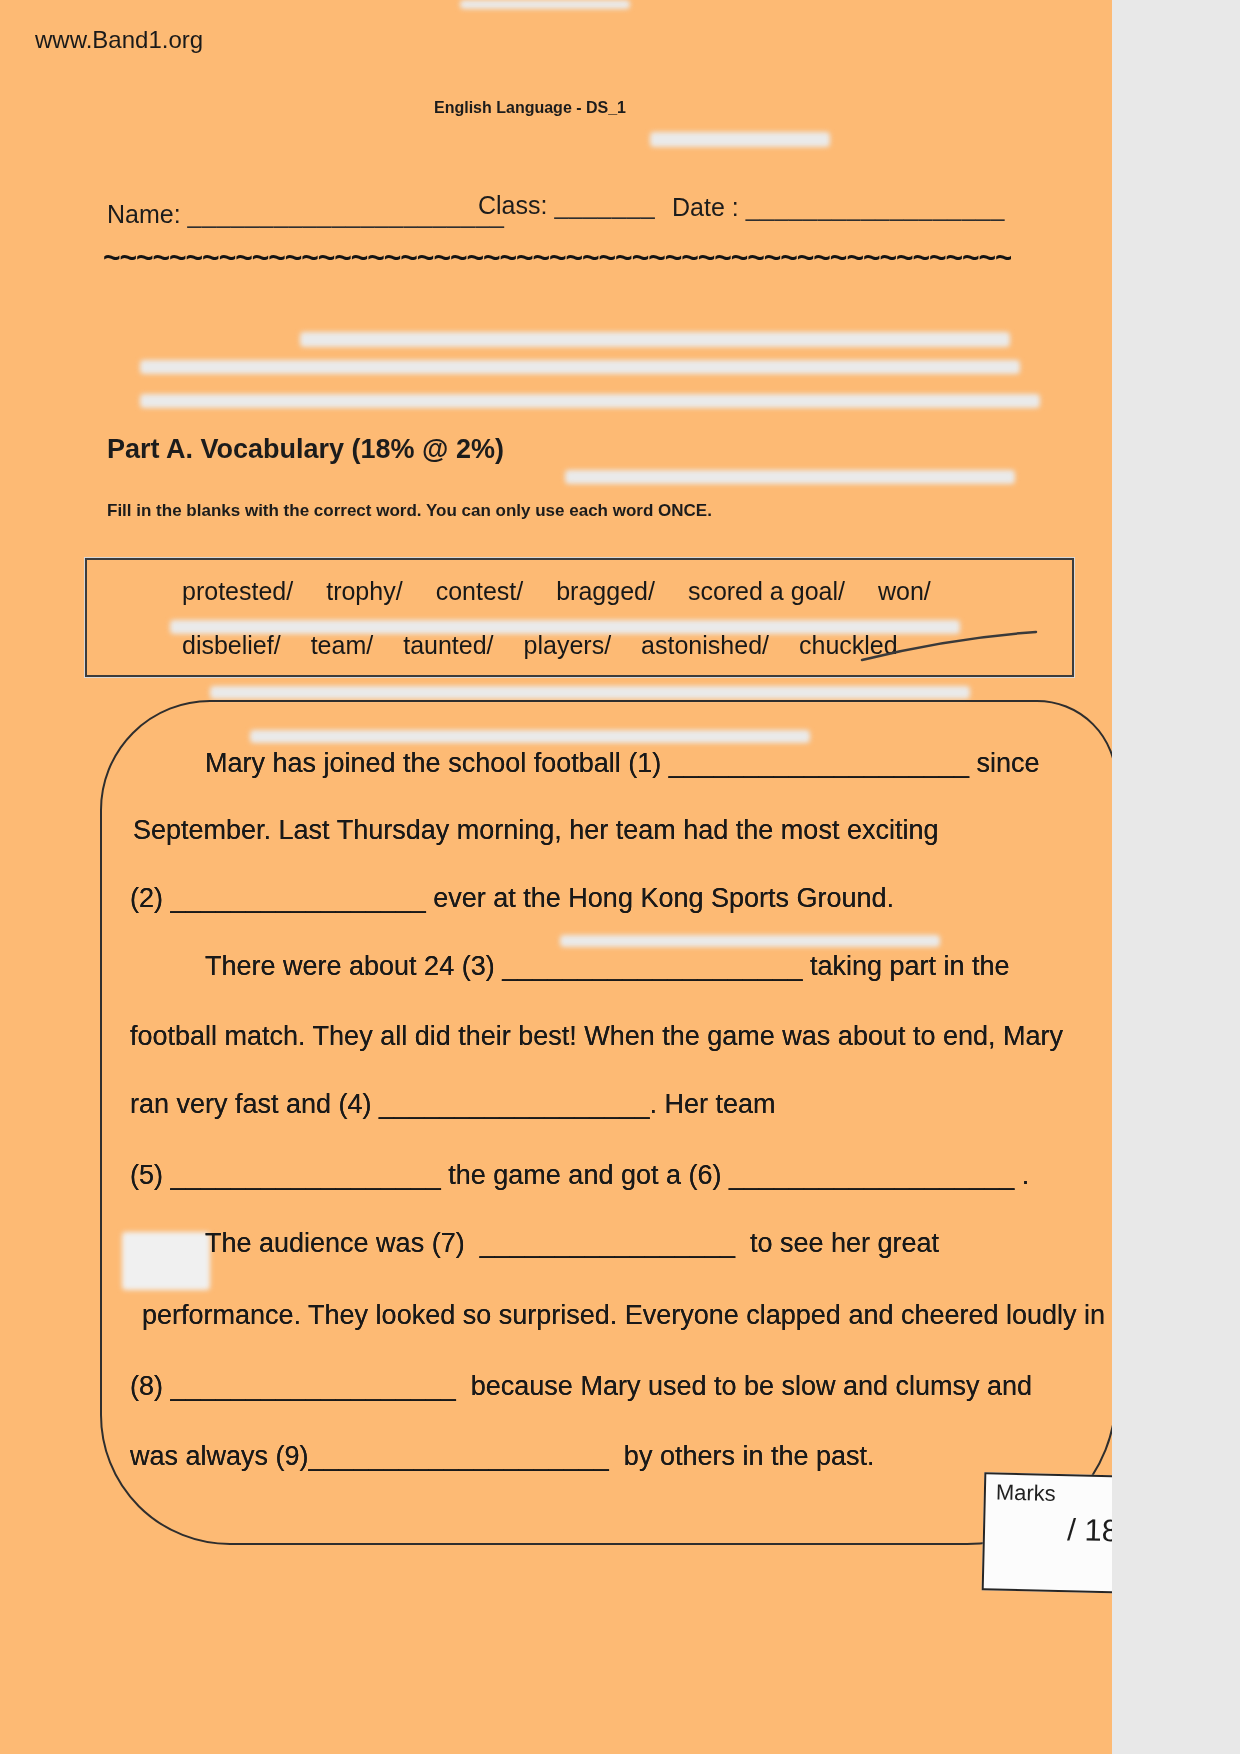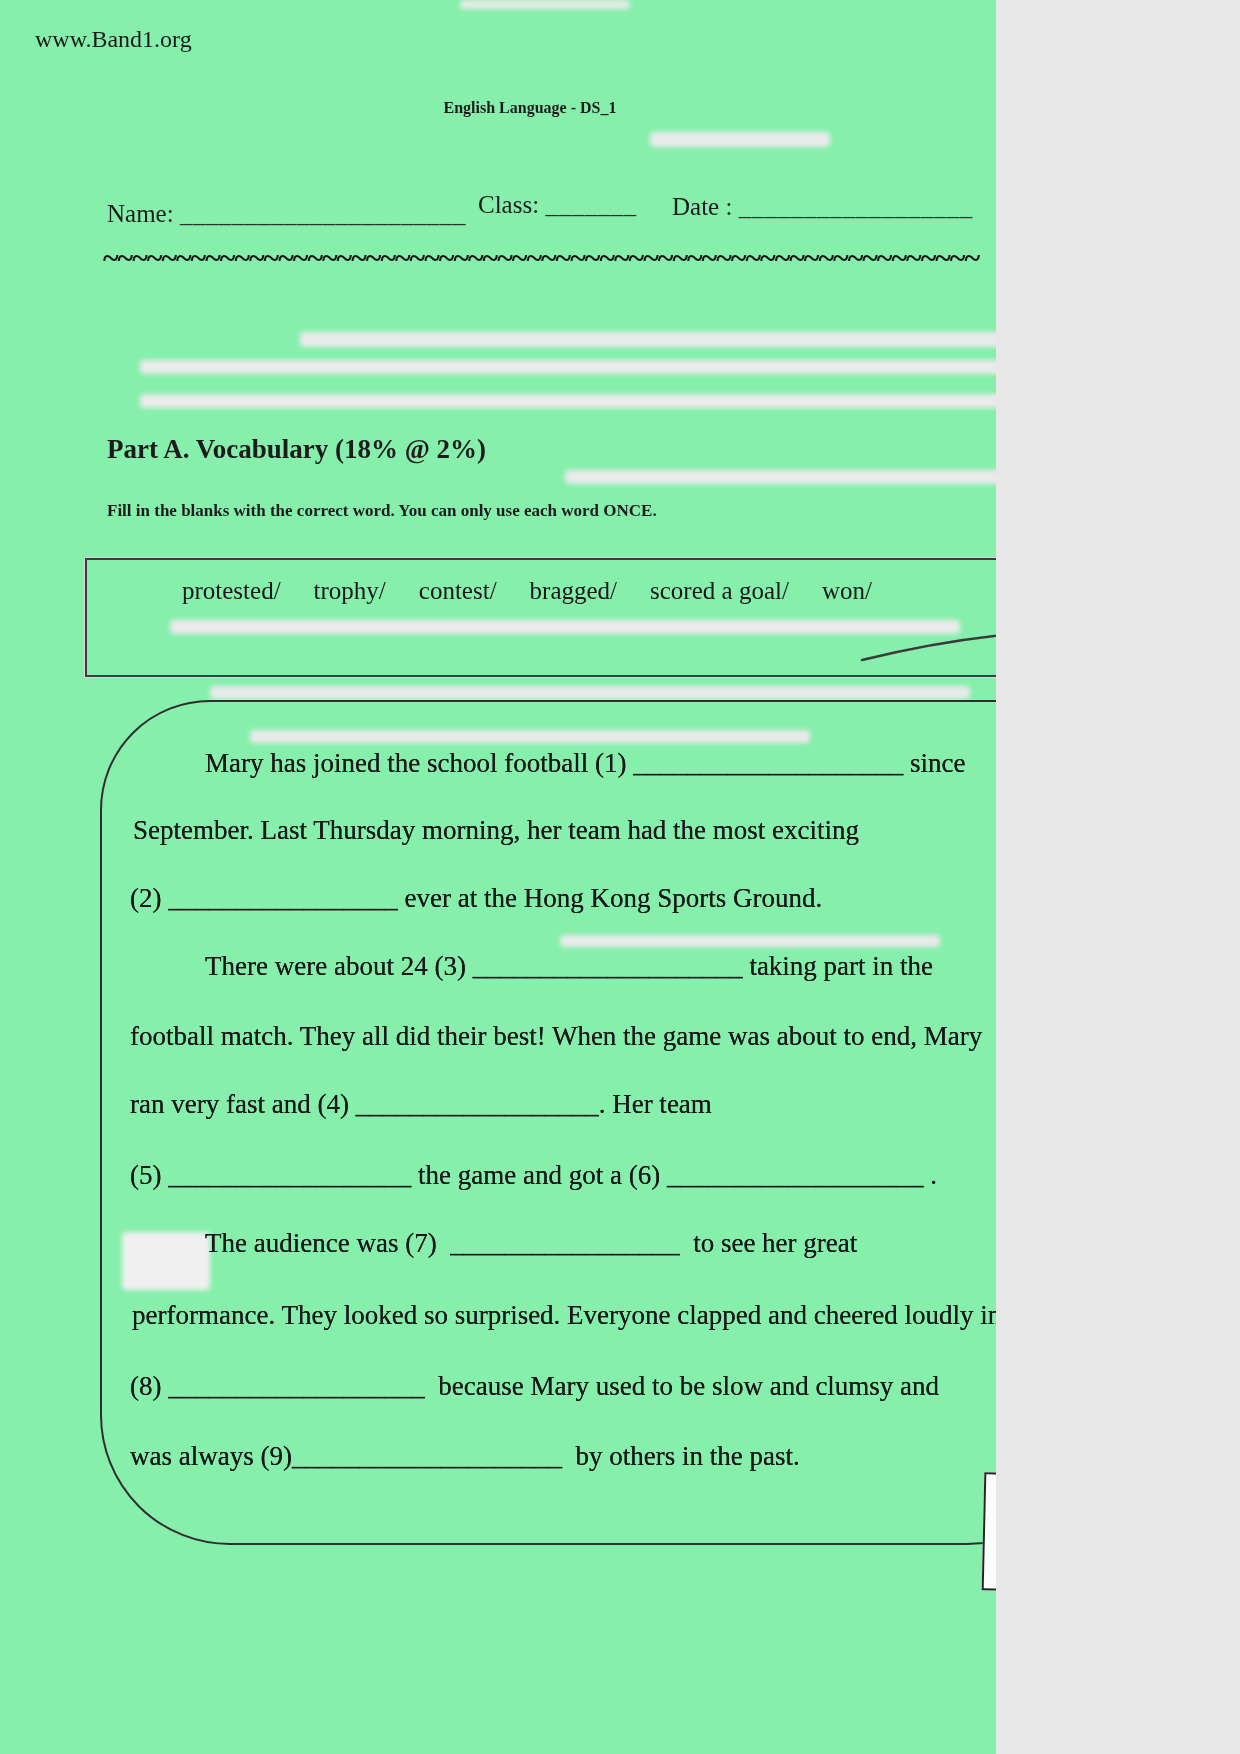--- a/index.html
+++ b/index.html
@@ -1,19 +1,19 @@
 <!DOCTYPE html>
 <html><head>
 <meta charset="utf-8">
 <style>
   html,body { margin:0; padding:0; background:#e8e8e8; }
   .page {
-    position:relative; width:996px; height:1754px;
-    background:#86efac; overflow:hidden;
-    font-family:Liberation Serif, serif;
+    position:relative; width:1112px; height:1754px;
+    background:#fdba74; overflow:hidden;
+    font-family:Liberation Sans, sans-serif;
     color:#1c1c1c;
   }
   
   .ghost { position:absolute; background:#eaeaea; filter:blur(2.5px); border-radius:4px; }
   .ghost.lt { background:#f0f0f0; }
 
   .site-url { position:absolute; left:35px; top:26px; font-size:24px; color:#1a1a1a; }
   .doc-title { position:absolute; left:0; top:99px; width:1060px; text-align:center;
                font-size:16px; font-weight:700; }
 
@@ -87,37 +87,45 @@
 
   <div class="word-bank">
     <div class="wb-row wb-row1">
       <span>protested/</span>
       <span>trophy/</span>
       <span>contest/</span>
       <span>bragged/</span>
       <span>scored a goal/</span>
       <span>won/</span>
     </div>
+    <div class="wb-row wb-row2">
+      <span>disbelief/</span>
+      <span>team/</span>
+      <span>taunted/</span>
+      <span>players/</span>
+      <span>astonished/</span>
+      <span>chuckled</span>
+    </div>
   </div>
 
   <svg class="corner-stroke" viewBox="0 0 180 36">
     <path d="M2,32 Q 90,10 176,4" fill="none" stroke="#3a3a3a" stroke-width="2.5" stroke-linecap="round"></path>
   </svg>
 
   <div class="passage-box"></div>
 
   <div class="pline" style="left:205px; top:748px;">Mary has joined the school football (1) ____________________ since</div>
   <div class="pline" style="left:133px; top:815px;">September. Last Thursday morning, her team had the most exciting</div>
   <div class="pline" style="left:130px; top:883px;">(2) _________________ ever at the Hong Kong Sports Ground.</div>
   <div class="pline" style="left:205px; top:951px;">There were about 24 (3) ____________________ taking part in the</div>
   <div class="pline" style="left:130px; top:1021px;">football match. They all did their best! When the game was about to end, Mary</div>
   <div class="pline" style="left:130px; top:1089px;">ran very fast and (4) __________________. Her team</div>
   <div class="pline" style="left:130px; top:1160px;">(5) __________________ the game and got a (6) ___________________ .</div>
   <div class="pline" style="left:205px; top:1228px;">The audience was (7)  _________________  to see her great</div>
-  <div class="pline" style="left:132px; top:1300px;">performance. They looked so surprised. Everyone clapped and cheered loudly in</div>
+  <div class="pline" style="left:142px; top:1300px;">performance. They looked so surprised. Everyone clapped and cheered loudly in</div>
   <div class="pline" style="left:130px; top:1371px;">(8) ___________________  because Mary used to be slow and clumsy and</div>
   <div class="pline" style="left:130px; top:1441px;">was always (9)____________________  by others in the past.</div>
 
   <div class="marks-box">
     <div class="marks-label">Marks</div>
     <div class="marks-score">/ 18</div>
   </div>
 
 </div>
 

